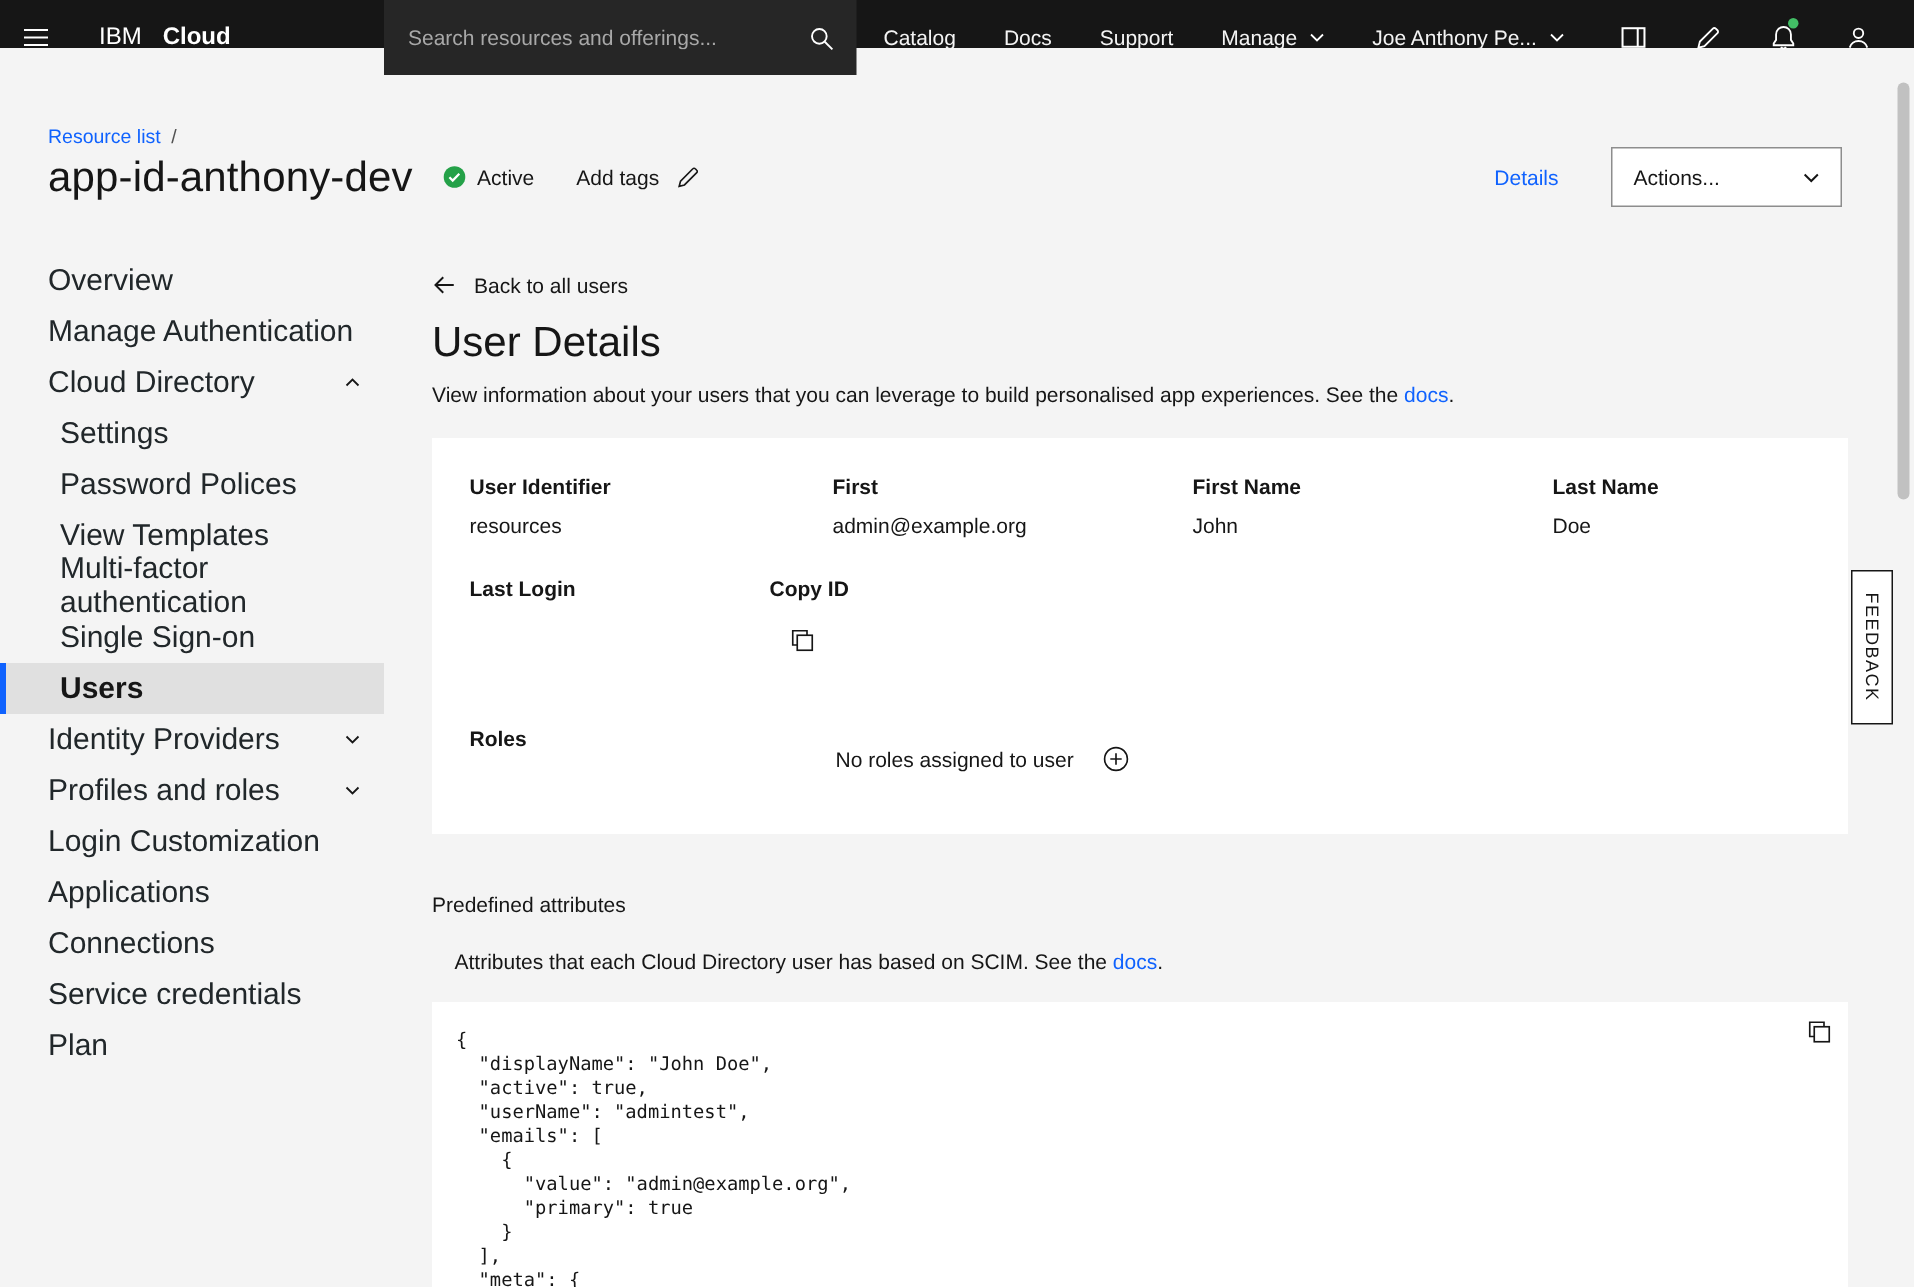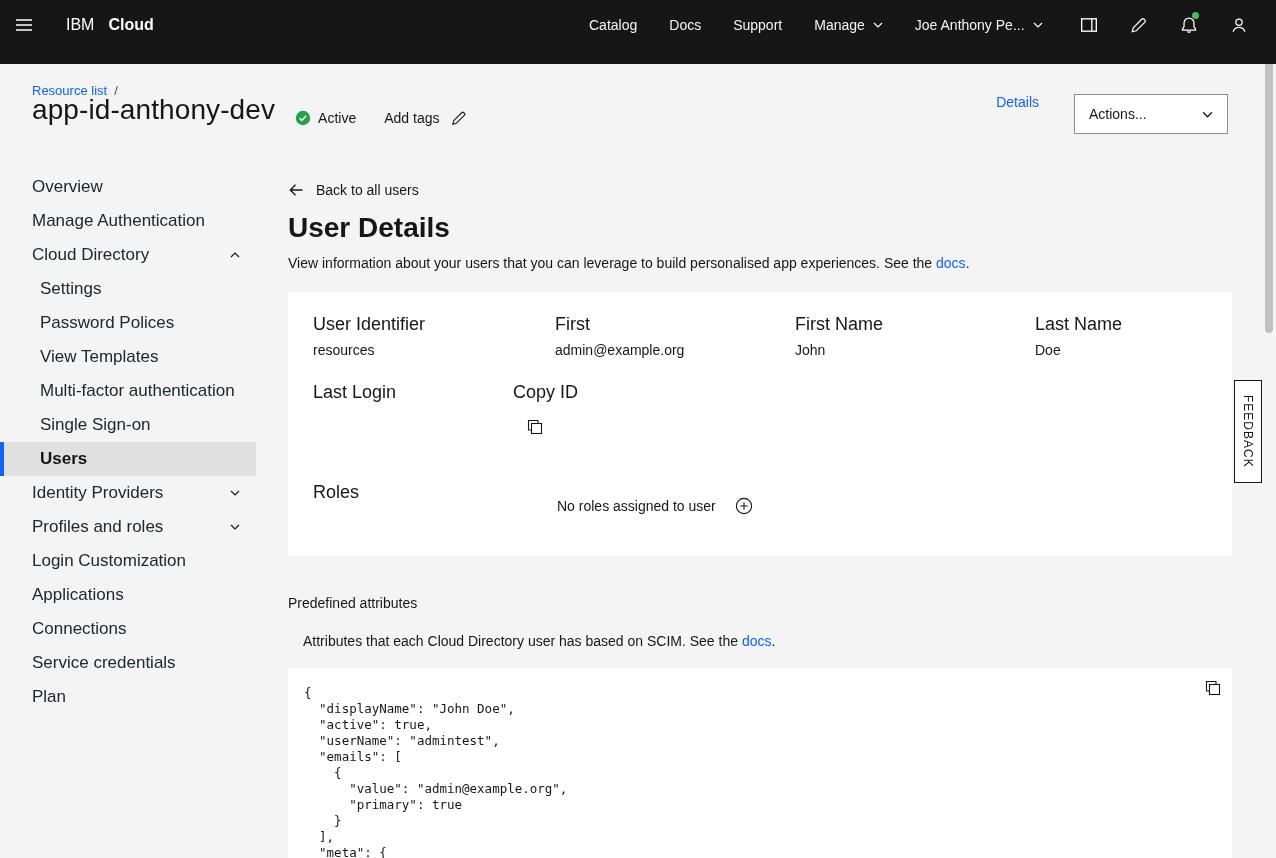--- a/index.html
+++ b/index.html
@@ -7,61 +7,61 @@
   --success:#24a148; --text:#161616; --text-secondary:#525252;
   --selected-bg:#e0e0e0; --notification-dot:#42be65;
 }
 *{box-sizing:border-box}
 html,body{margin:0;padding:0}
 body{width:1276px;height:858px;overflow:hidden;position:relative;background:var(--page-bg);
   font-family:"Liberation Sans",sans-serif;color:var(--text)}
 a{text-decoration:none}
 
 
-.topnav{position:absolute;top:0;left:0;width:1276px;height:64px;background:var(--header-bg);color:#fff;z-index:20}
+.topnav{position:absolute;top:0;left:0;width:1276px;height:32px;background:var(--header-bg);color:#fff;z-index:20}
 .hamburger{position:absolute;left:0;top:0;width:48px;height:50px;display:flex;align-items:center;justify-content:center;cursor:pointer}
 .brand{position:absolute;left:66px;top:0;height:50px;display:flex;align-items:center;font-size:16px;cursor:pointer}
 .brand b{font-weight:700;margin-left:14px}
 .nav-search{position:absolute;left:256px;top:0;width:315px;height:50px;background:#262626;display:flex;align-items:center}
 .nav-search input{flex:1;height:100%;background:transparent;border:0;outline:0;color:#f4f4f4;font:14px "Liberation Sans",sans-serif;padding:0 16px}
 .nav-search input::placeholder{color:#a8a8a8}
 .search-btn{width:48px;height:50px;display:flex;align-items:center;justify-content:center;cursor:pointer}
 .nav-links{position:absolute;left:573px;top:0;height:50px;display:flex;align-items:center}
 .nav-link{height:50px;display:flex;align-items:center;gap:8px;padding:0 16px;font-size:14px;color:#f4f4f4;cursor:pointer;white-space:nowrap}
 .nav-icons{position:absolute;right:12px;top:0;height:50px;display:flex}
 .icon-btn{width:50px;height:50px;display:flex;align-items:center;justify-content:center;cursor:pointer;position:relative}
 .dot{position:absolute;top:12px;right:15px;width:7px;height:7px;border-radius:50%;background:var(--notification-dot)}
 
 
 .breadcrumb{position:absolute;left:32px;top:83px;font-size:13px;z-index:5}
 .breadcrumb .crumb{color:var(--accent);cursor:pointer}
 .breadcrumb .sep{color:var(--text-secondary);margin-left:7px}
-.title-row{position:absolute;left:32px;top:94px;width:1196px;height:48px;display:flex;z-index:5}
+.title-row{position:absolute;left:32px;top:94px;width:1196px;height:48px;display:flex;align-items:center;z-index:5}
 .page-title{font-size:28px;font-weight:400;letter-spacing:.1px}
 .status{display:flex;align-items:center;gap:7px;margin-left:20px;font-size:14px}
 .add-tags{display:flex;align-items:center;gap:12px;margin-left:28px;font-size:14px;cursor:pointer}
 .details-link{margin-left:auto;font-size:14px;color:var(--accent);cursor:pointer}
 .actions{margin-left:35px;width:154px;height:40px;background:#fff;border:1px solid #8d8d8d;display:flex;align-items:center;justify-content:space-between;padding:0 14px;font-size:14px;cursor:pointer}
 
 
 .sidebar{position:absolute;left:0;top:170px;width:256px}
-.side-item{height:34px;display:flex;align-items:center;padding:0 16px 0 32px;font-size:17px;color:#21272a;cursor:pointer}
+.side-item{height:34px;display:flex;align-items:center;padding:0 16px 0 32px;font-size:20px;color:#21272a;cursor:pointer}
 .side-item.sub{padding-left:40px}
 .side-item .chev{margin-left:auto;display:flex;color:#161616}
 .side-item.selected{background:var(--selected-bg);border-left:4px solid var(--accent);padding-left:36px;font-weight:700;color:#161616}
 
 
 .content{position:absolute;left:288px;top:150px;width:944px}
 .back-row{margin-top:30px;height:20px;display:flex;align-items:center;gap:12px;font-size:14px;cursor:pointer;width:max-content}
-.ud-title{margin:10px 0 0;font-size:28px;font-weight:700;line-height:36px}
+.ud-title{margin:10px 0 0;font-size:28px;font-weight:400;line-height:36px}
 .ud-desc{margin:8px 0 0;font-size:14px;line-height:18px}
 .link{color:var(--accent);cursor:pointer}
 .user-card{position:relative;margin-top:20px;height:264px;background:var(--card-bg)}
 .cell{position:absolute}
-.f-label{font-size:18px;font-weight:400;line-height:18px}
+.f-label{font-size:14px;font-weight:700;line-height:18px}
 .f-value{margin-top:9px;font-size:14px;line-height:16px}
 .c1{left:25px}.c2{left:267px}.c3{left:507px}.c4{left:747px}
 .r1{top:23px}.r2{top:91px}.r3{top:191px}
 .copyid{left:225px}
 .copy-btn{margin-top:18px;margin-left:14px;width:16px;height:16px;cursor:pointer}
 .roles-value{position:absolute;left:269px;top:205px;height:18px;display:flex;align-items:center;font-size:14px}
 .add-role{margin-left:19px;width:18px;height:18px;cursor:pointer;display:flex}
 .predef-title{margin:38px 0 0;font-size:14px;font-weight:400;line-height:18px}
 .predef-desc{margin:20px 15px 0;font-size:14px;line-height:18px}
 .code-card{position:relative;margin-top:18px;height:220px;background:var(--card-bg)}
@@ -79,20 +79,29 @@
 
 <header class="topnav">
   <div class="hamburger">
     <svg width="20" height="20" viewBox="0 0 20 20">
         <path d="M2 5h16M2 10h16M2 15h16" stroke="#fff" stroke-width="1.4"></path>
       </svg>
   </div>
   <div class="brand">
     <span>IBM</span>
       <b>Cloud</b>
+  </div>
+  <div class="nav-search">
+    <input placeholder="Search resources and offerings..." style="">
+    <div class="search-btn">
+      <svg width="17" height="17" viewBox="0 0 16 16">
+          <circle cx="6.8" cy="6.8" r="4.6" fill="none" stroke="#fff" stroke-width="1.2"></circle>
+          <path d="M10.2 10.2L15 15" stroke="#fff" stroke-width="1.2"></path>
+        </svg>
+    </div>
   </div>
   <nav class="nav-links">
     <div class="nav-link">
         <span>Catalog</span>
       </div>
     <div class="nav-link">
         <span>Docs</span>
       </div>
     <div class="nav-link">
         <span>Support</span>

